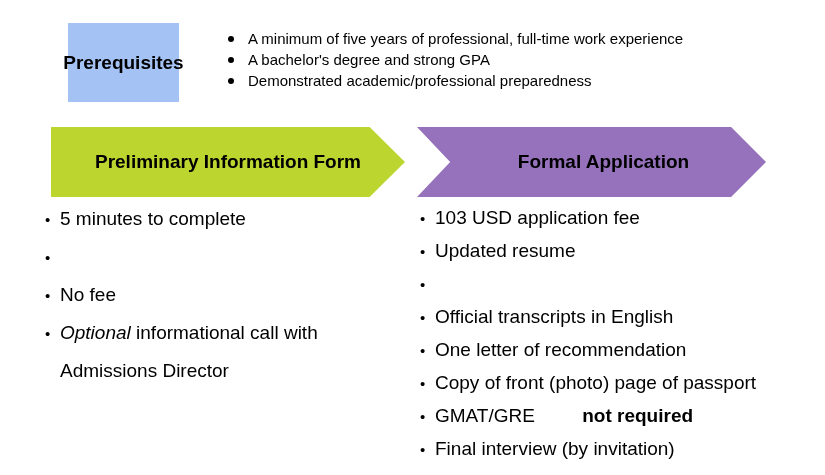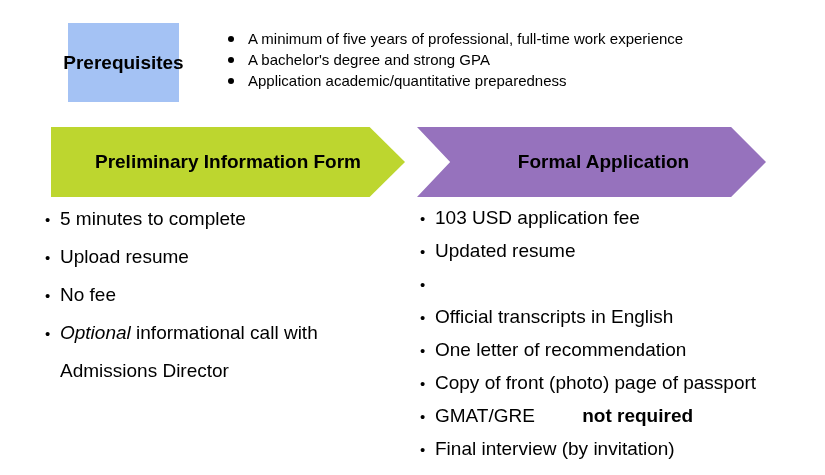--- a/index.html
+++ b/index.html
@@ -70,39 +70,38 @@
     <div class="prereq-item">
       <span class="pmk"></span>
       <span class="tx">A minimum of five years of professional, full-time work experience</span>
     </div>
     <div class="prereq-item">
       <span class="pmk"></span>
       <span class="tx">A bachelor's degree and strong GPA</span>
     </div>
     <div class="prereq-item">
       <span class="pmk"></span>
-      <span class="tx">Application academic/quantitative preparedness</span>
+      <span class="tx">Demonstrated academic/professional preparedness</span>
     </div>
   </div>
 
   <div class="arrow arrow-green">
     <span>Preliminary Information Form</span>
   </div>
   <div class="arrow arrow-purple">
     <span>Formal Application</span>
   </div>
 
   <div class="step-list list-left">
     <div class="li">
       <span class="mk bullet"></span>
       <span class="tx"><span>5 minutes to complete</span></span>
     </div>
     <div class="li">
       <span class="mk bullet"></span>
-      <span class="tx"><span>Upload resume</span></span>
     </div>
     <div class="li">
       <span class="mk bullet"></span>
       <span class="tx"><span>No fee</span></span>
     </div>
     <div class="li">
       <span class="mk bullet"></span>
       <span class="tx"><span class="italic">Optional</span><span> informational call with</span></span>
     </div>
     <div class="li">

